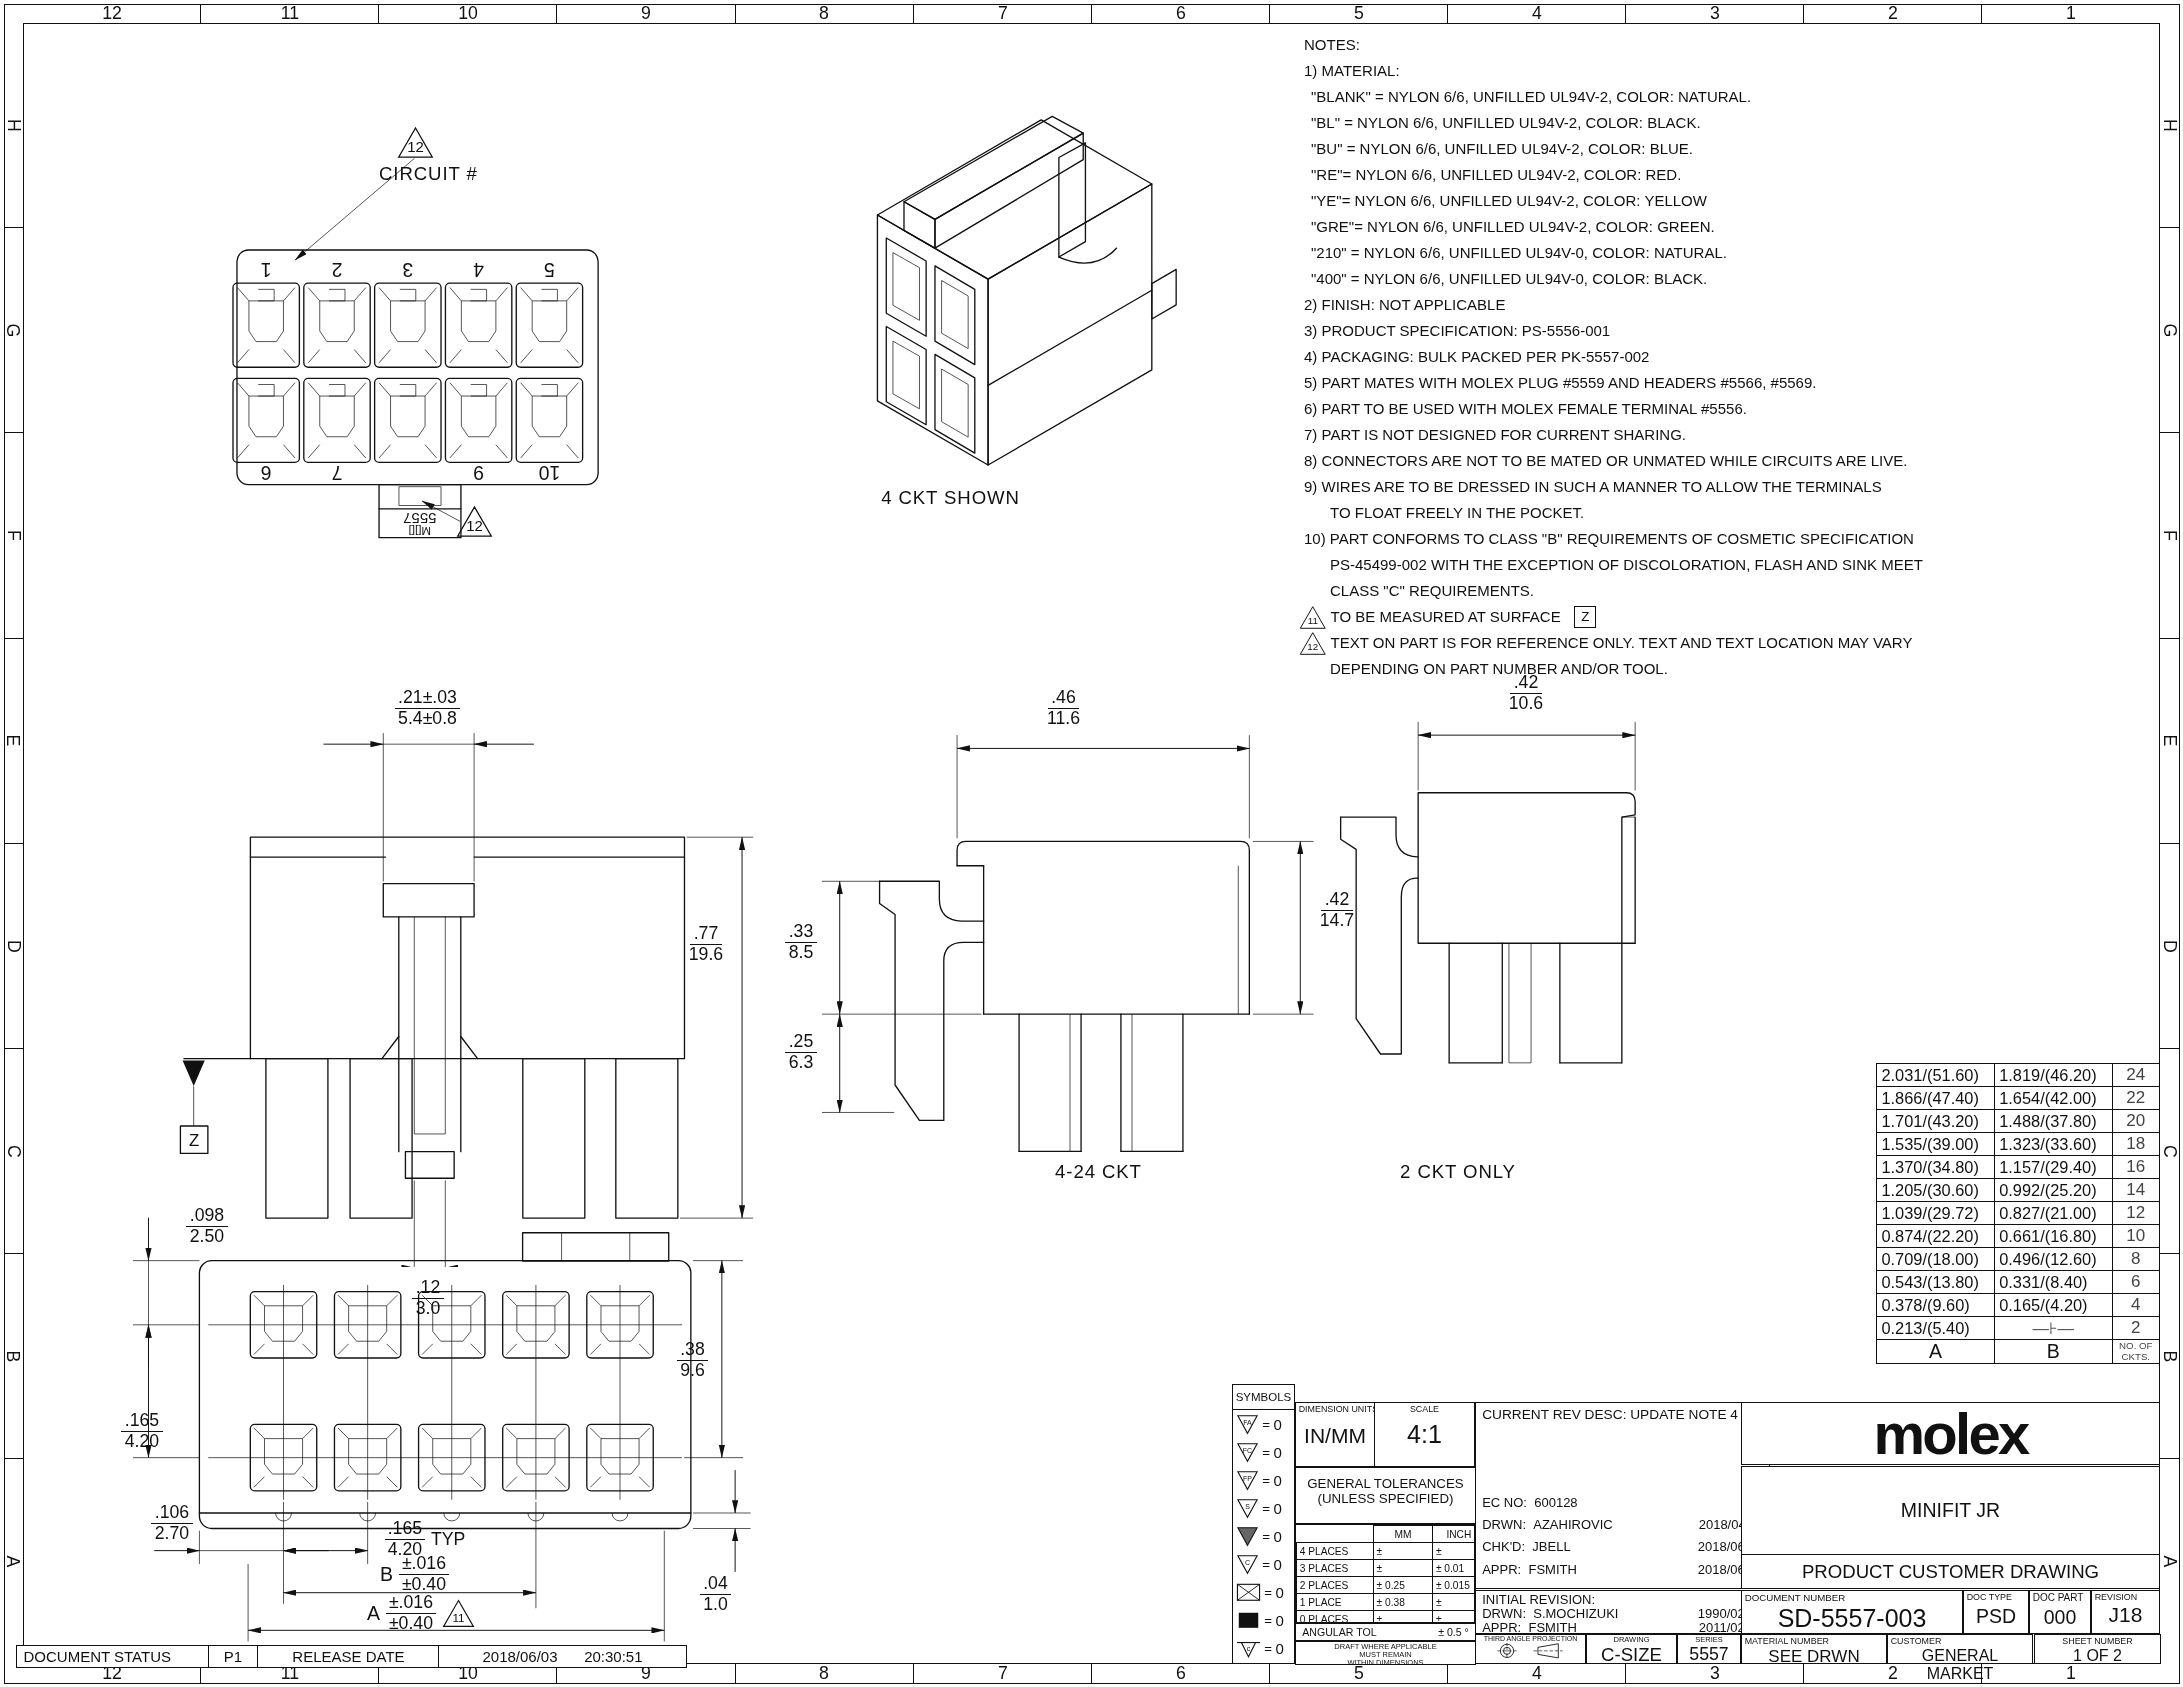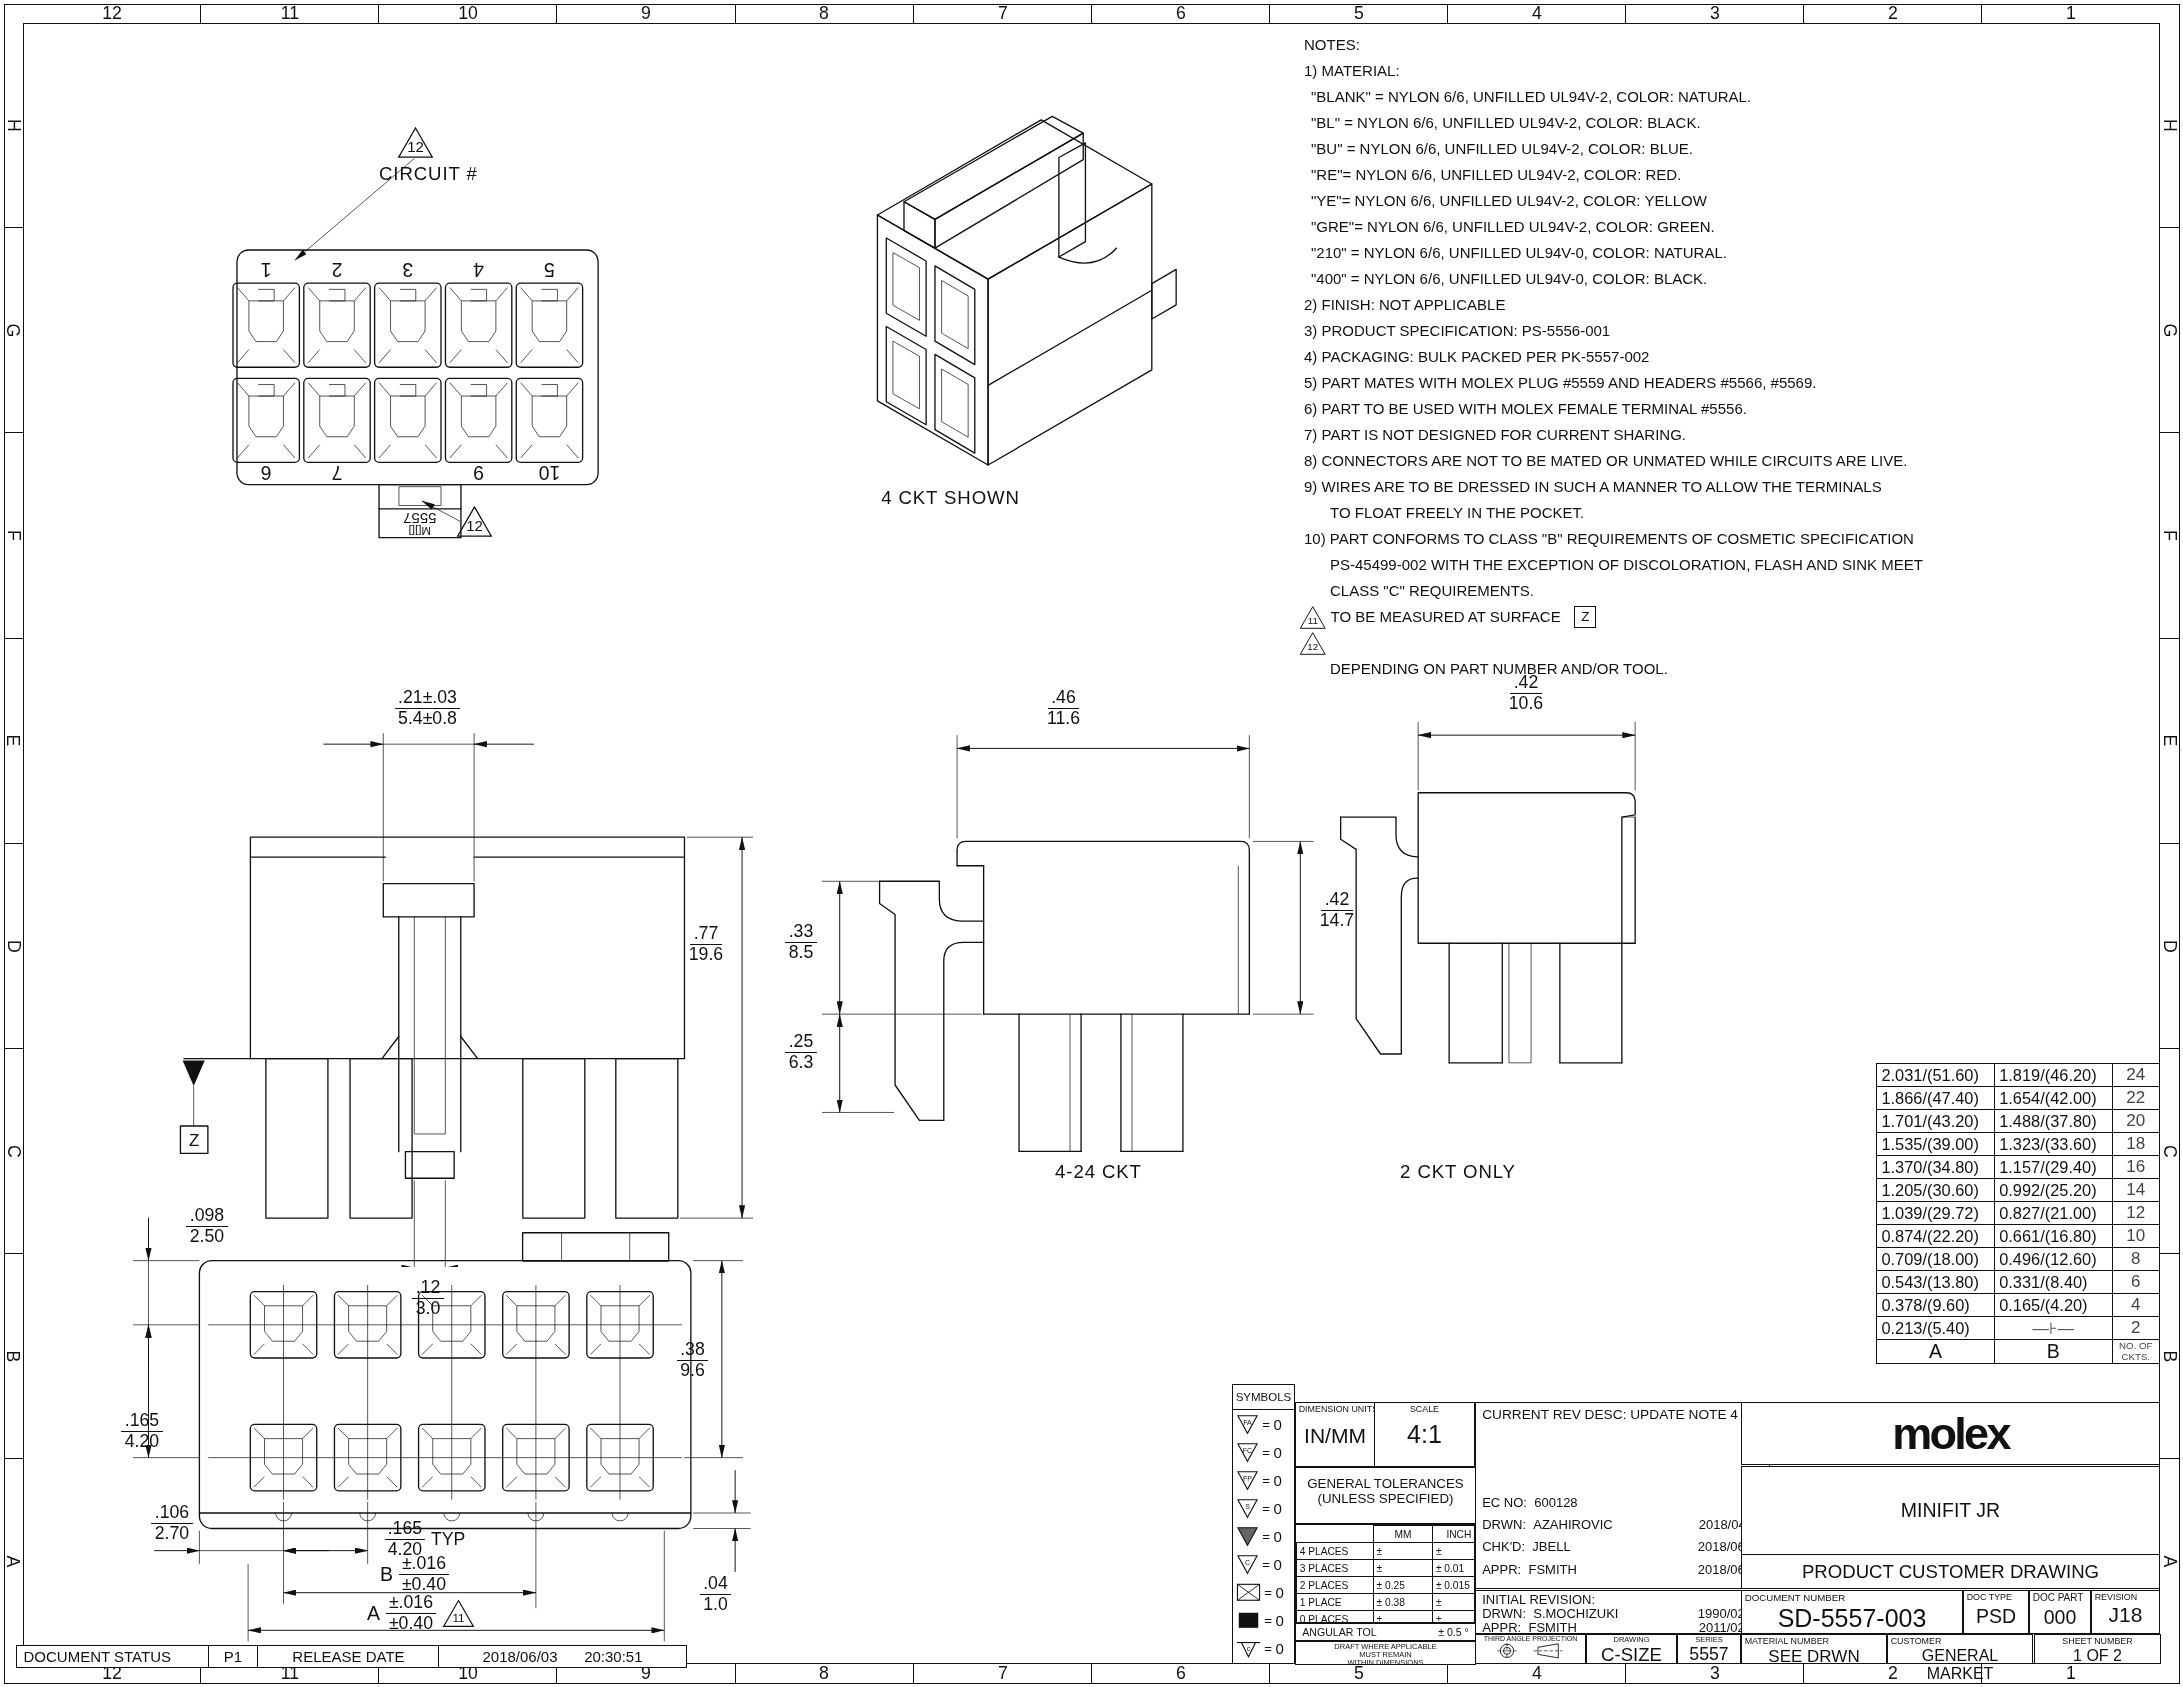--- a/index.html
+++ b/index.html
@@ -574,20 +574,21 @@
           <text x="42" y="58">11</text>
         </svg>
       <span>TO BE MEASURED AT SURFACE</span>
       <span class="zbox">Z</span>
     </div>
     <div class="flagline" style="margin-left:-5.3px">
       <svg class="iflag" width="27.5" height="25" viewBox="0 0 84 74" style="font-size:34px">
         <polygon points="42,4 80,70 4,70"></polygon>
           <text x="42" y="58">12</text>
         </svg>
+      <span>TEXT ON PART IS FOR REFERENCE ONLY.  TEXT AND TEXT LOCATION MAY VARY</span>
     </div>
     <div class="ind2">DEPENDING ON PART NUMBER AND/OR TOOL.</div>
   </div>
 
   <table id="sizetable">
     <tbody>
         <tr>
           <td>2.031/(51.60)</td>
           <td>1.819/(46.20)</td>
           <td class="n">24</td>
@@ -825,21 +826,21 @@
   <div class="tb" style="left:1586px;top:1634px;width:91px;height:30px">
     <div style="font-size:7.5px;text-align:center">DRAWING</div>
     <div class="big" style="font-size:18.6px">C-SIZE</div>
     </div>
   <div class="tb" style="left:1677px;top:1634px;width:64px;height:30px">
     <div style="font-size:7.5px;text-align:center">SERIES</div>
     <div class="big" style="font-size:17.7px">5557</div>
     </div>
 
   <div class="tb" style="left:1741px;top:1402px;width:419px;height:63px;display:flex;align-items:center;justify-content:center">
-    <span style="font-size:45px;font-weight:bold;letter-spacing:-2.7px">molex</span>
+    <span style="font-size:58px;font-weight:bold;letter-spacing:-2.7px">molex</span>
     </div>
   <div class="tb" style="left:1741px;top:1466px;width:419px;height:89px;display:flex;flex-direction:column;align-items:center;justify-content:center;gap:7px;font-size:19.5px">
     <div>MINIFIT JR</div>
     </div>
   <div class="tb" style="left:1741px;top:1554px;width:419px;height:35px;display:flex;align-items:center;justify-content:center;font-size:18.6px">PRODUCT CUSTOMER DRAWING</div>
   <div class="tb" style="left:1741px;top:1590px;width:222px;height:44px">
     <div class="lab" style="font-size:9.7px">DOCUMENT NUMBER</div>
     <div class="big" style="font-size:25px">SD-5557-003</div>
     </div>
   <div class="tb" style="left:1963px;top:1590px;width:66px;height:44px">

